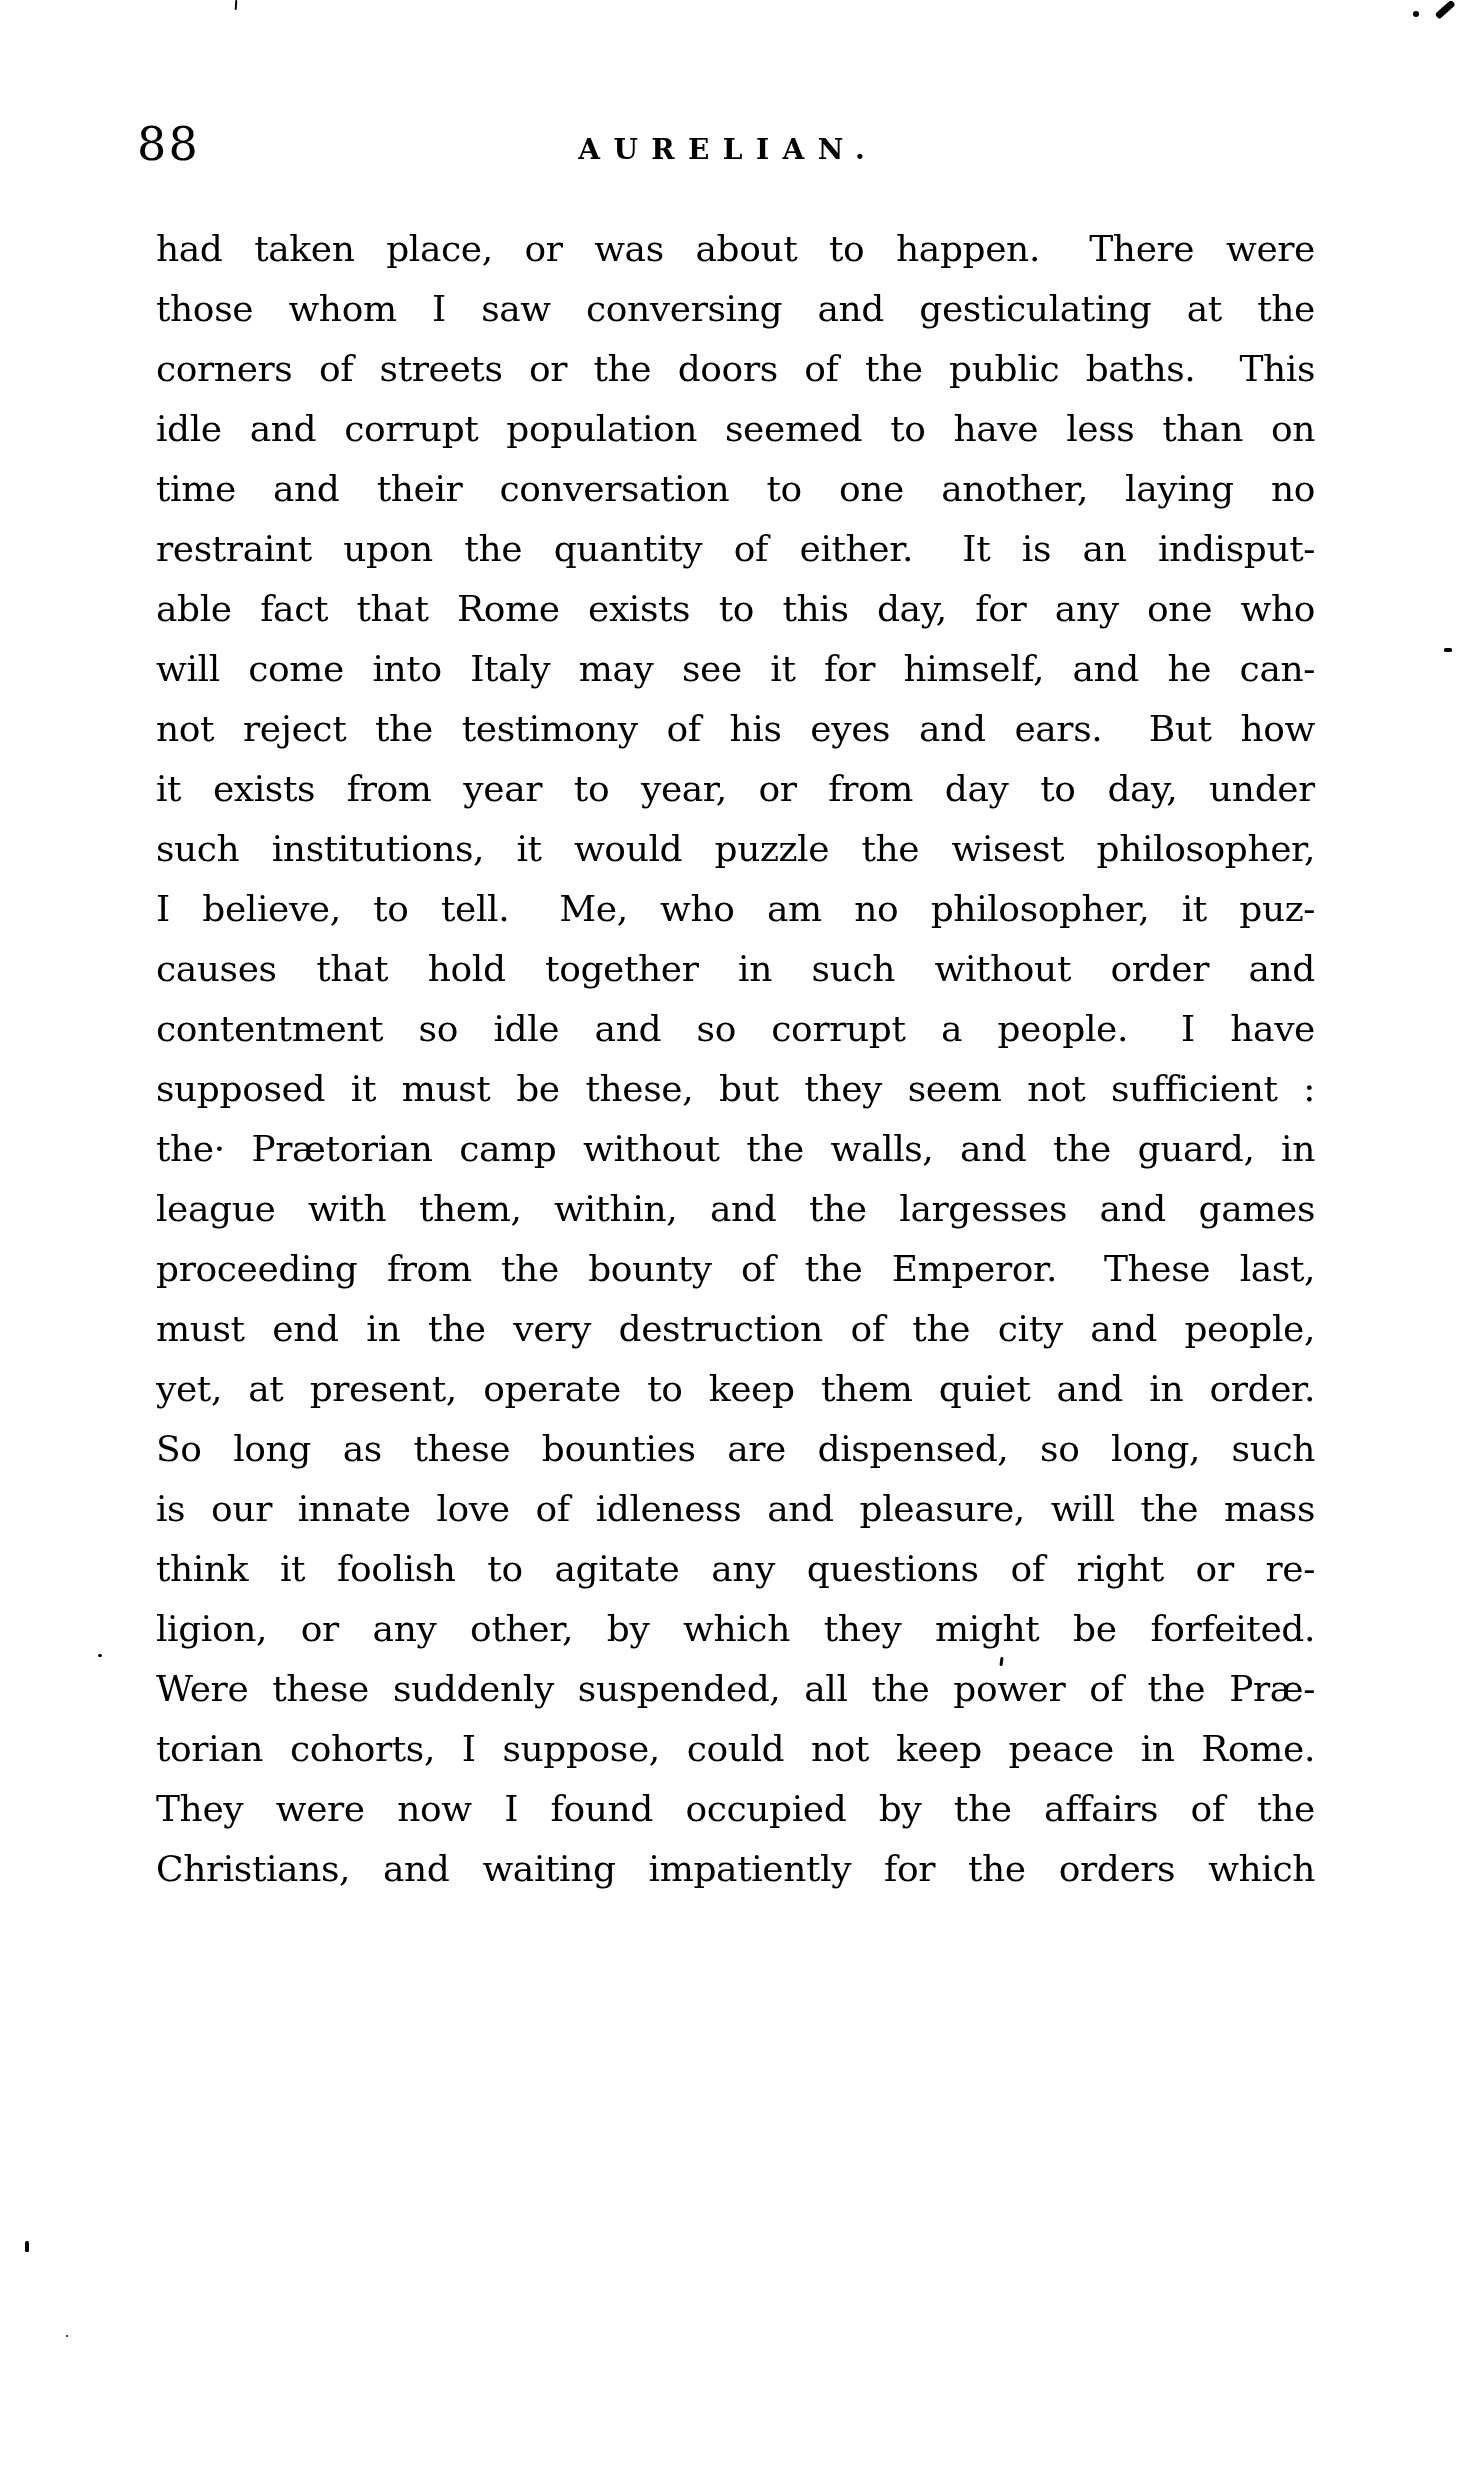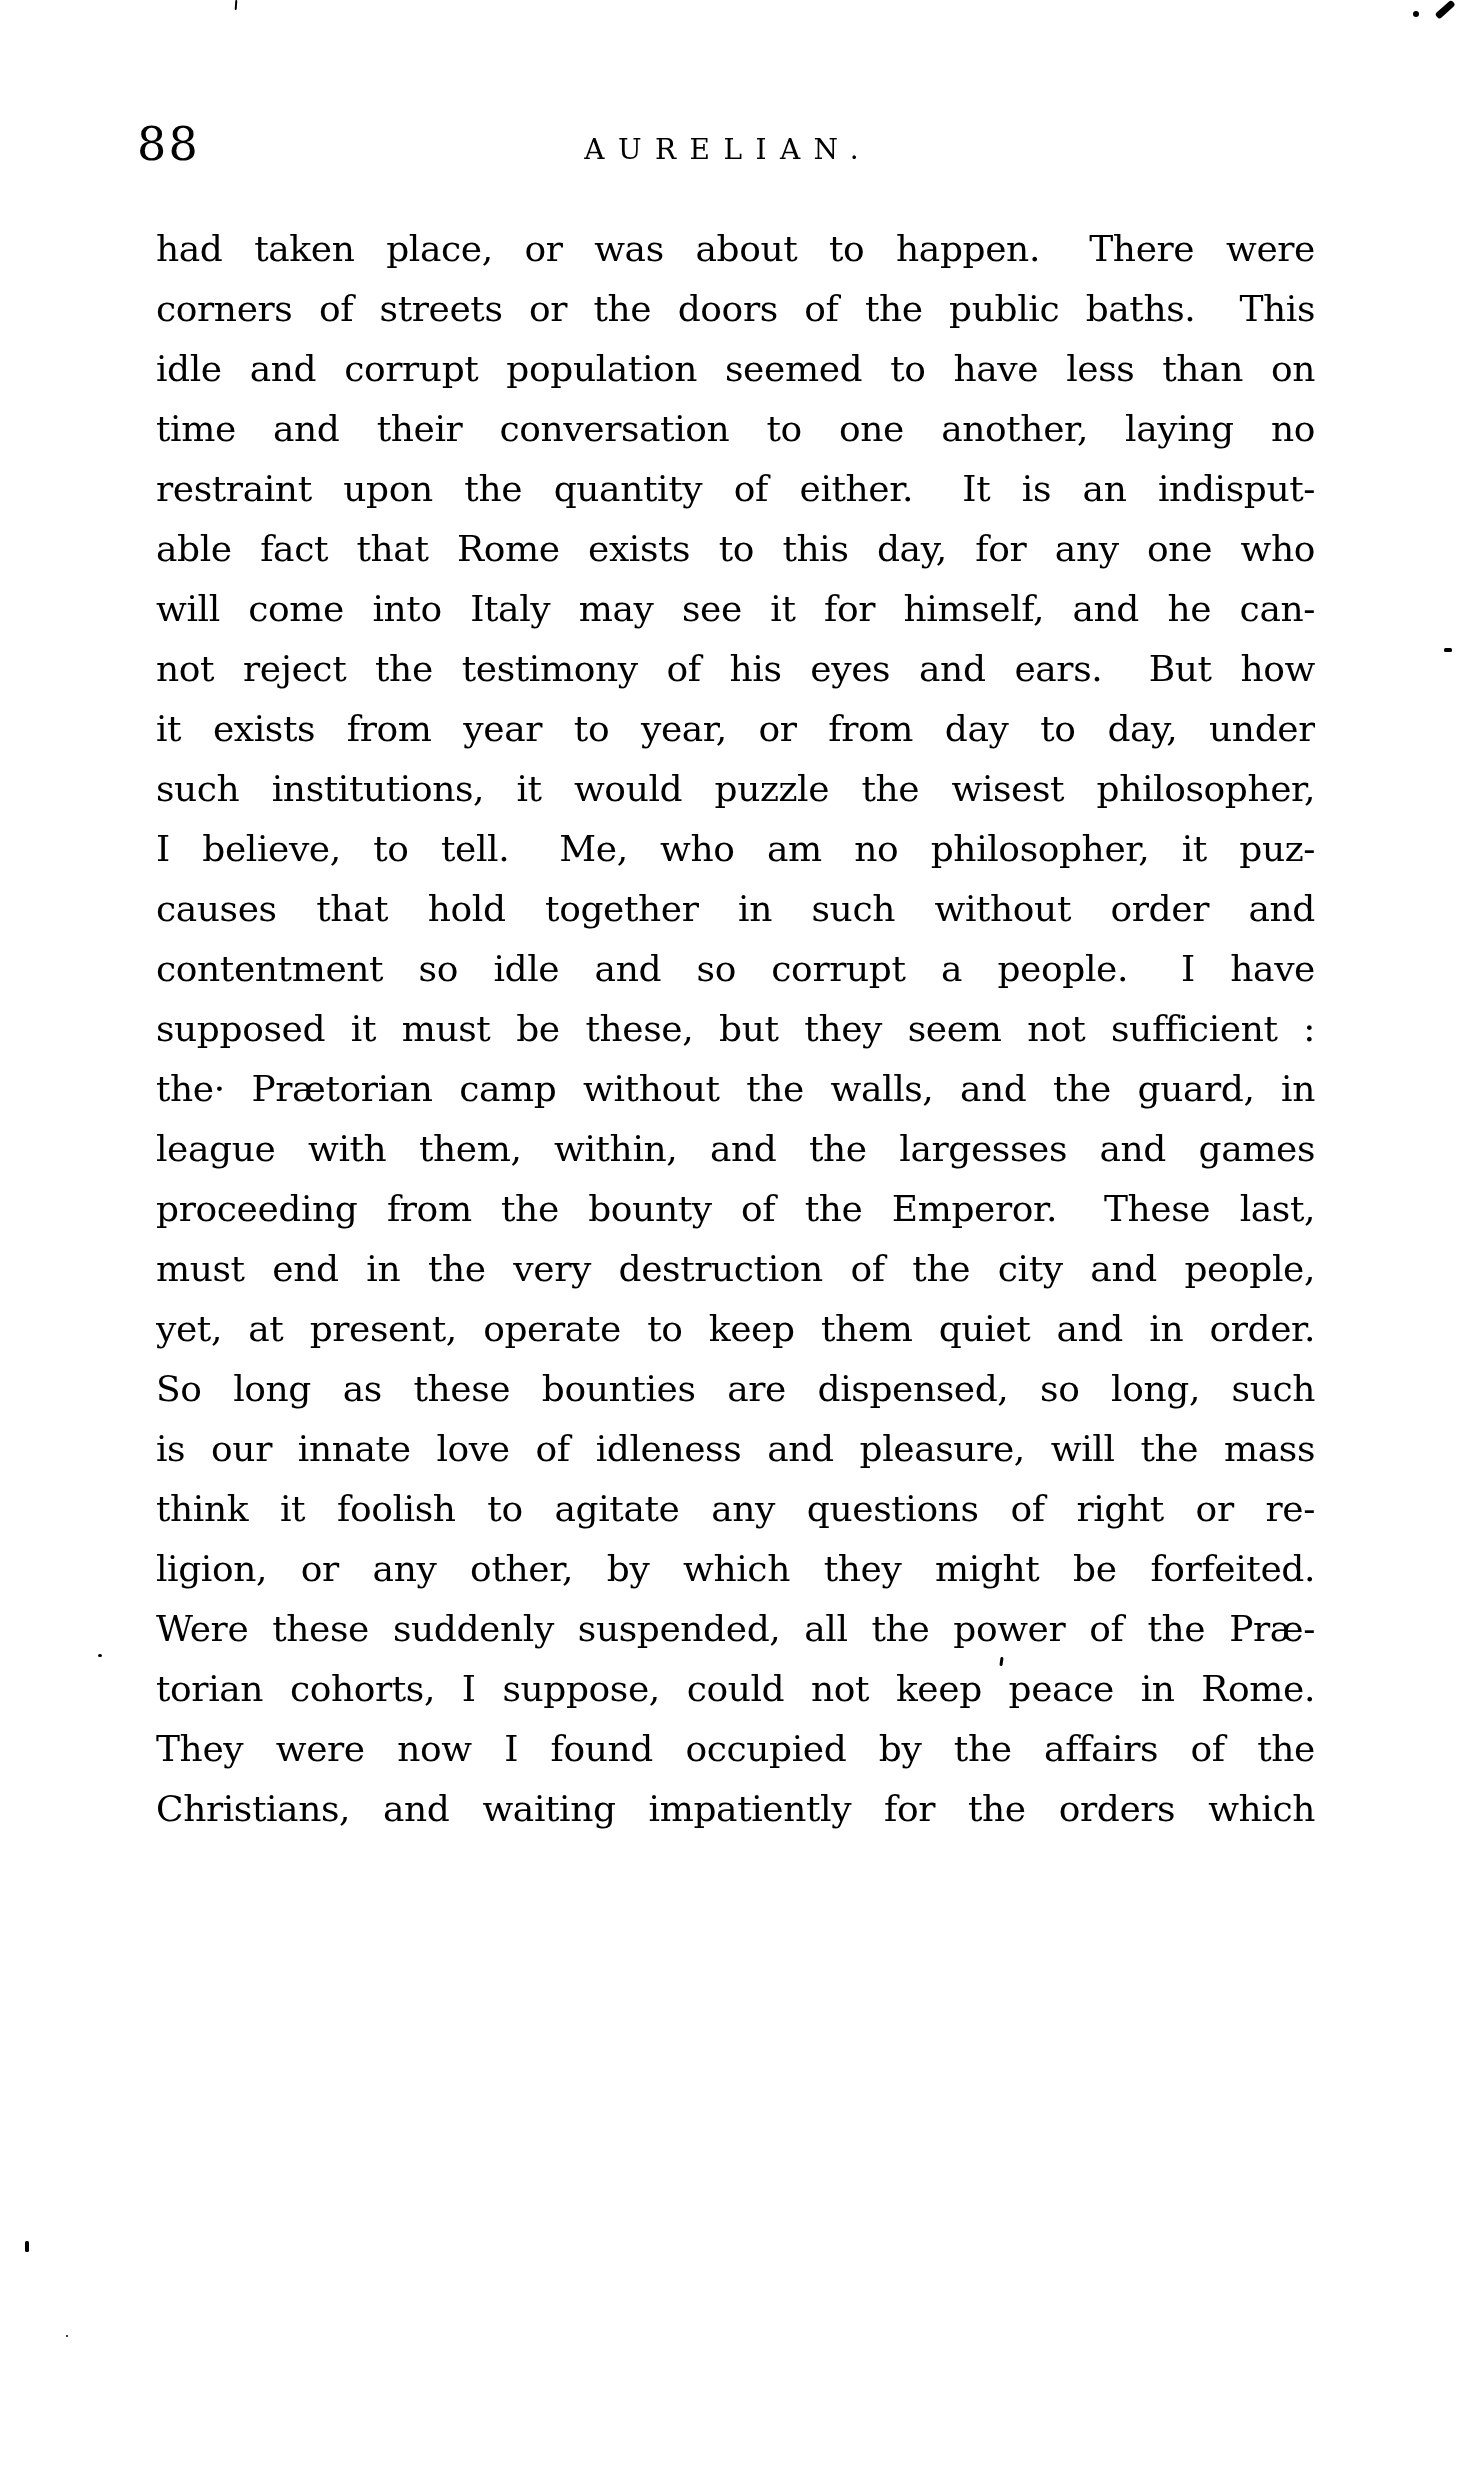--- a/index.html
+++ b/index.html
@@ -24,21 +24,21 @@
     line-height: 1;
     letter-spacing: 2.2px;
   }
   .running-title {
     position: absolute;
     left: 142px;
     top: 133px;
     width: 1159px;
     text-align: center;
     font-size: 28px;
-    font-weight: 400;
+    font-weight: 700;
     letter-spacing: 0.48em;
     text-indent: 0.48em;
     white-space: nowrap;
   }
   .text-block {
     position: absolute;
     left: 156px;
     top: 219px;
     width: 1159px;
     font-size: 36px;
@@ -71,20 +71,21 @@
 
 <div class="page">
 
   <div class="header">
     <span class="page-num">88</span>
     <div class="running-title">AURELIAN.</div>
   </div>
 
   <div class="text-block">
       <div class="line">had taken place, or was about to happen.  There were</div>
+      <div class="line">those whom I saw conversing and gesticulating at the</div>
       <div class="line">corners of streets or the doors of the public baths.  This</div>
       <div class="line">idle and corrupt population seemed to have less than on</div>
       <div class="line">time and their conversation to one another, laying no</div>
       <div class="line">restraint upon the quantity of either.  It is an indisput-</div>
       <div class="line">able fact that Rome exists to this day, for any one who</div>
       <div class="line">will come into Italy may see it for himself, and he can-</div>
       <div class="line">not reject the testimony of his eyes and ears.  But how</div>
       <div class="line">it exists from year to year, or from day to day, under</div>
       <div class="line">such institutions, it would puzzle the wisest philosopher,</div>
       <div class="line">I believe, to tell.  Me, who am no philosopher, it puz-</div>

